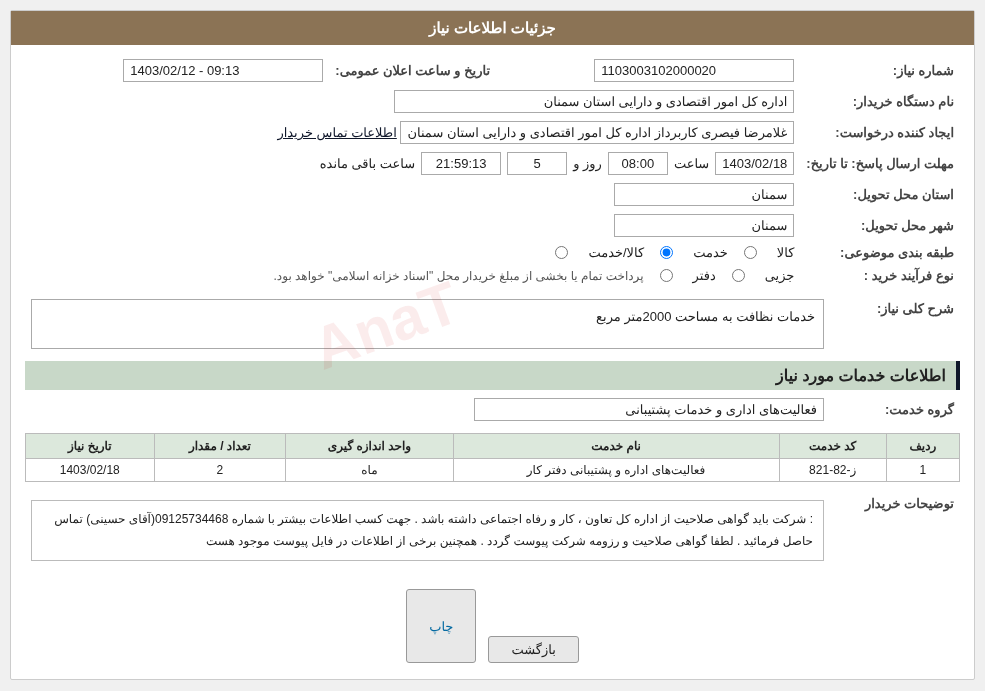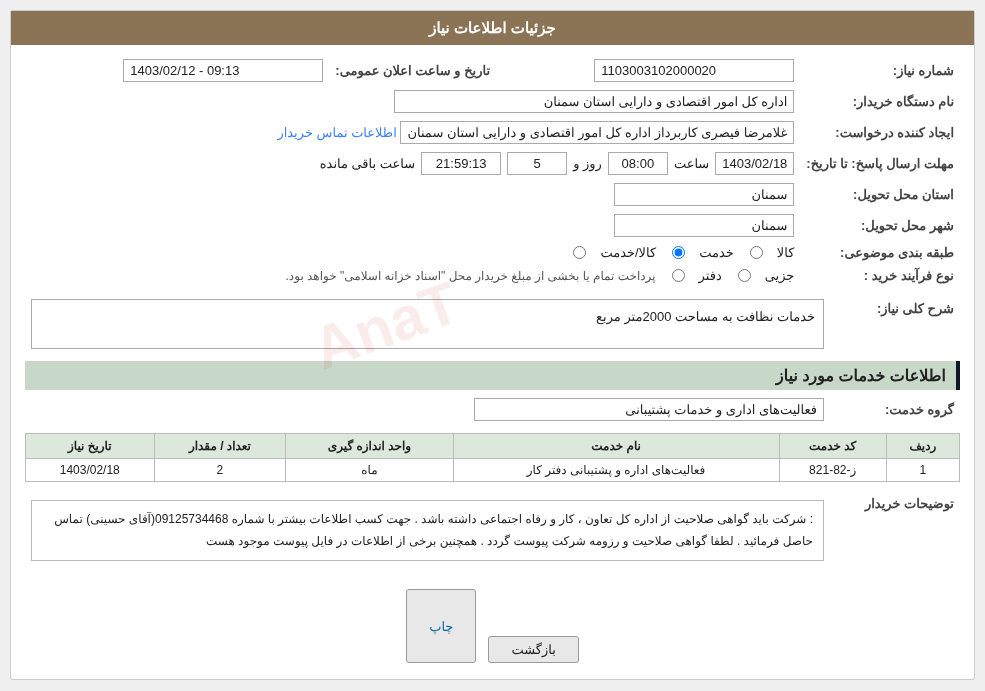--- a/index.html
+++ b/index.html
@@ -54,21 +54,22 @@
       background: #fff;
       padding: 3px 6px;
       min-height: 22px;
       display: inline-block;
       min-width: 200px;
     }
     .value-box-wide {
       min-width: 400px;
     }
     .contact-link {
-      color: #3b82f6;
+      color: #0f172a;
+      text-decoration: underline;
       cursor: pointer;
       margin-left: 20px;
     }
     .date-row {
       display: flex;
       align-items: center;
       gap: 6px;
       direction: rtl;
     }
     .date-box {
@@ -87,21 +88,21 @@
     }
     .radio-group {
       display: flex;
       gap: 16px;
       direction: rtl;
       align-items: center;
     }
     .radio-item {
       display: flex;
       align-items: center;
-      gap: 14px;
+      gap: 20px;
     }
     .purchase-type-row {
       display: flex;
       align-items: center;
       gap: 16px;
       direction: rtl;
     }
     .section-header {
       background: #c8d8c8;
       padding: 5px 10px;

